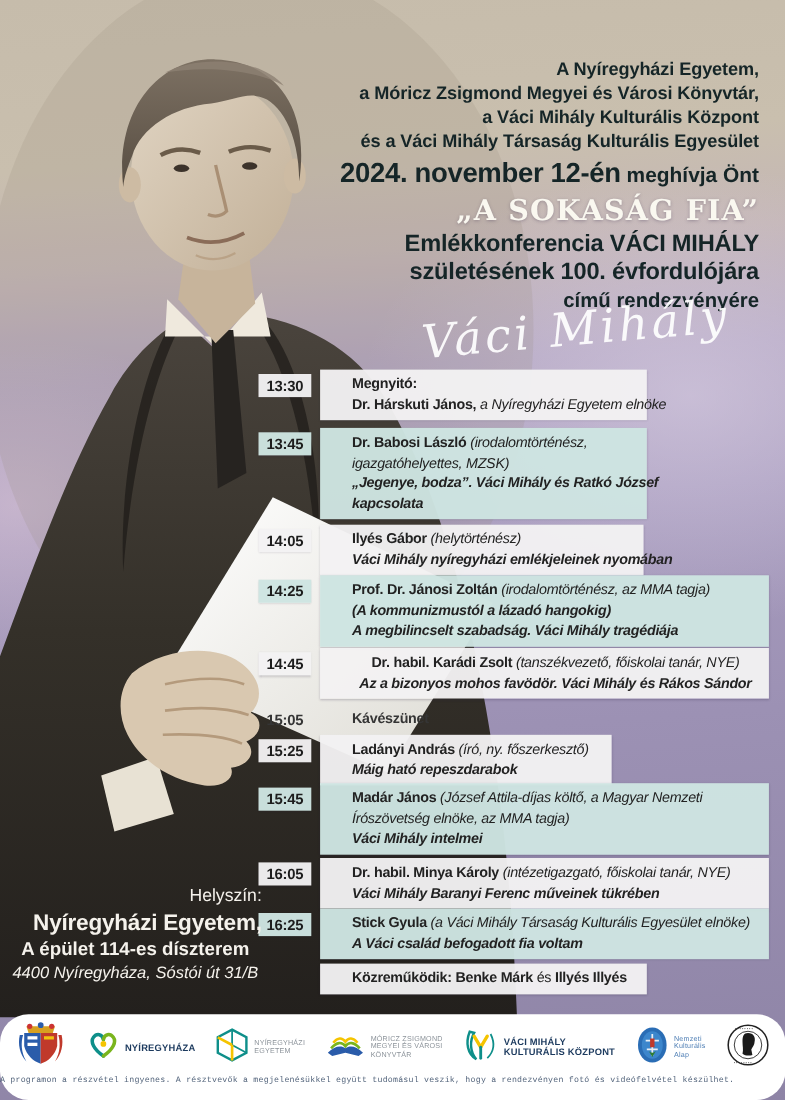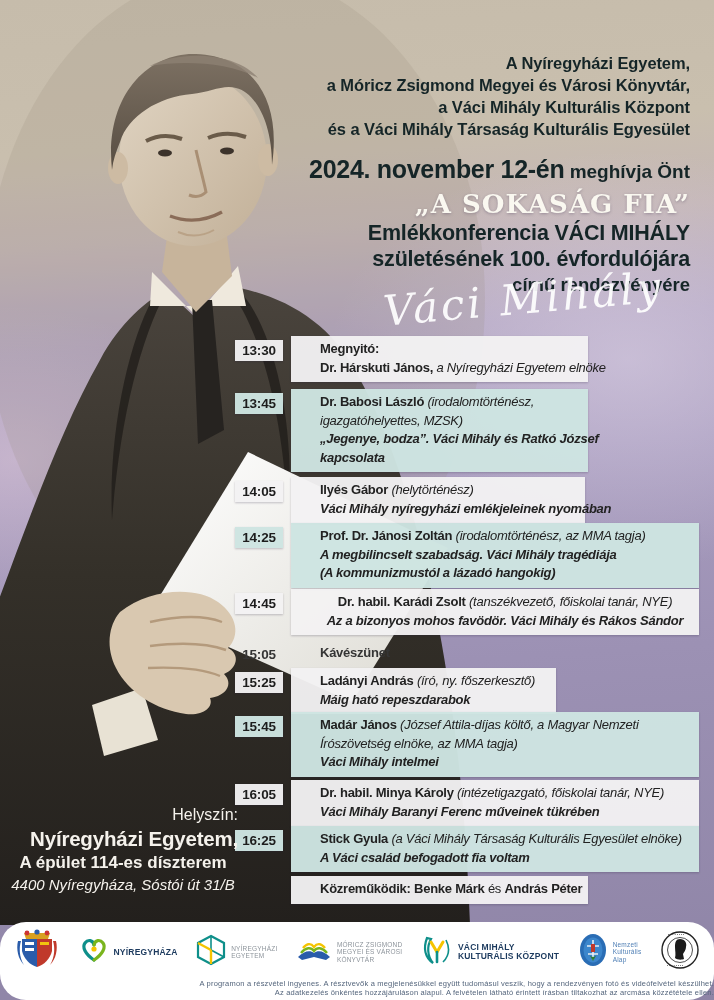--- a/index.html
+++ b/index.html
@@ -9,21 +9,21 @@
     background:
       radial-gradient(ellipse 430px 300px at 88% 36%, rgba(222,212,232,.55), rgba(222,212,232,0) 70%),
       radial-gradient(ellipse 300px 220px at 2% 46%, rgba(226,203,218,.5), rgba(226,203,218,0) 70%),
       linear-gradient(176deg,#c6bcab 0%,#c9bfae 15%,#c4b6b6 24%,#b2a5c1 34%,#a89cbe 46%,#9c91b4 66%,#8e84a6 100%);
   }
   
   .photo{position:absolute;left:0;top:0;z-index:1;}
   
   .header{position:absolute;top:52px;right:24px;width:660px;text-align:right;z-index:2;color:#152527;}
   .org-line{font-weight:bold;font-size:16.5px;line-height:22px;letter-spacing:-.1px;}
-  .invite{margin-top:14px;line-height:30px;}
+  .invite{margin-top:2px;line-height:30px;}
   .invite .big{font-weight:bold;font-size:25px;letter-spacing:-.3px;}
   .invite .small{font-weight:bold;font-size:19px;}
   .quote{font-family:"DejaVu Serif","Liberation Serif",serif;font-weight:bold;color:#faf8f0;
          font-size:26px;line-height:32px;letter-spacing:1px;text-shadow:0 1px 3px rgba(60,50,80,.35);}
   .sub1,.sub2{font-weight:bold;font-size:21.5px;line-height:26px;letter-spacing:-.2px;}
   .sub3{font-weight:bold;font-size:18.5px;line-height:25px;}
   
   .signature{position:absolute;left:375px;top:258px;z-index:2;}
   
   .schedule{position:absolute;left:13px;top:0;width:714px;height:1000px;z-index:3;}
@@ -51,22 +51,22 @@
   .loc-1{font-weight:bold;font-size:20.5px;line-height:25px;letter-spacing:-.2px;text-align:right;}
   .loc-2{font-weight:bold;font-size:17px;line-height:23px;}
   .loc-3{font-style:italic;font-size:15px;line-height:21px;}
   
   .footer{position:absolute;left:0;bottom:0;width:714px;height:78px;background:#ffffff;z-index:4;border-radius:26px;}
   .logos{display:flex;align-items:center;justify-content:space-between;padding:6px 14px 0 14px;height:48px;}
   .logo-item{display:flex;align-items:center;gap:5px;}
   .logo-label{font-size:6.5px;line-height:7.5px;color:#8d949b;letter-spacing:.2px;}
   .logo-label.navy{color:#1c3a5e;font-weight:bold;font-size:8.5px;line-height:9px;}
   .logo-label.blue{color:#4f7fb5;font-size:6.5px;}
-  .fineprint{margin-top:3px;text-align:right;color:#54657c;font-size:7.5px;line-height:9px;
-             font-family:Liberation Sans, sans-serif;letter-spacing:.2px;}
+  .fineprint{margin-top:3px;text-align:left;color:#54657c;font-size:7.5px;line-height:9px;
+             font-family:Liberation Mono, monospace;letter-spacing:.2px;}
 </style>
 </head>
 <body>
 
 <div class="poster">
 
   <svg class="photo" width="500" height="925" viewBox="0 0 500 925">
     <defs>
       <linearGradient id="suitG" x1="0" y1="0" x2="0" y2="1">
         <stop offset="0" stop-color="#4a443d"></stop>
@@ -165,22 +165,22 @@
         <div class="timebox">14:05</div>
         <div class="content" style="width: 276px;">
           <div class="line"><span class="s-b">Ilyés Gábor</span><span class="s-i"> (helytörténész)</span></div>
           <div class="line"><span class="s-bi">Váci Mihály nyíregyházi emlékjeleinek nyomában</span></div>
         </div>
       </div>
       <div class="row v-teal" style="top: 523px;">
         <div class="timebox">14:25</div>
         <div class="content" style="width: 390px;">
           <div class="line"><span class="s-b">Prof. Dr. Jánosi Zoltán</span><span class="s-i"> (irodalomtörténész, az MMA tagja)</span></div>
+          <div class="line"><span class="s-bi">(A kommunizmustól a lázadó hangokig)</span></div>
           <div class="line"><span class="s-bi">A megbilincselt szabadság. Váci Mihály tragédiája</span></div>
-          <div class="line"><span class="s-bi">(A kommunizmustól a lázadó hangokig)</span></div>
         </div>
       </div>
       <div class="row v-light" style="top: 589px;">
         <div class="timebox">14:45</div>
         <div class="content" style="width: 390px; text-align: center;">
           <div class="line"><span class="s-b">Dr. habil. Karádi Zsolt</span><span class="s-i"> (tanszékvezető, főiskolai tanár, NYE)</span></div>
           <div class="line"><span class="s-bi">Az a bizonyos mohos favödör. Váci Mihály és Rákos Sándor</span></div>
         </div>
       </div>
       <div class="row v-plain" style="top: 640px;">
@@ -213,21 +213,21 @@
       </div>
       <div class="row v-teal" style="top: 826px;">
         <div class="timebox">16:25</div>
         <div class="content" style="width: 390px;">
           <div class="line"><span class="s-b">Stick Gyula</span><span class="s-i"> (a Váci Mihály Társaság Kulturális Egyesület elnöke)</span></div>
           <div class="line"><span class="s-bi">A Váci család befogadott fia voltam</span></div>
         </div>
       </div>
       <div class="row v-light" style="top: 876px;">
         <div class="content" style="width: 279px;">
-          <div class="line"><span class="s-b">Közreműködik:</span><span class="s-n">  </span><span class="s-b">Benke Márk</span><span class="s-n"> és </span><span class="s-b">András Péter</span></div>
+          <div class="line"><span class="s-b">Közreműködik:</span><span class="s-n">  </span><span class="s-b">Benke Márk</span><span class="s-n"> és </span><span class="s-b">Illyés Illyés</span></div>
         </div>
       </div>
     </div>
 
   <div class="location">
     <div class="loc-label">Helyszín:</div>
     <div class="loc-1">Nyíregyházi Egyetem,</div>
     <div class="loc-2">A épület 114-es díszterem</div>
     <div class="loc-3">4400 Nyíregyháza, Sóstói út 31/B</div>
   </div>
@@ -299,17 +299,16 @@
               <path d="M20,9 C25,9 27,13 26,17 C26,20 24,22 23,24 L24,29 C22,30 17,30 15,28 C16,24 15,21 15,17 C15,12 16,9 20,9 Z" fill="#1b1b1b"></path>
               <g fill="#333" font-size="3.6" font-family="Liberation Serif,serif">
                 <text x="8" y="6">• • • • • • • •</text>
                 <text x="7" y="37">• • • • • • • •</text>
               </g>
             </svg></span>
         </div>
       </div>
     <div class="fineprint">
       <div>A programon a részvétel ingyenes. A résztvevők a megjelenésükkel együtt tudomásul veszik, hogy a rendezvényen fotó és videófelvétel készülhet.</div>
-      <div>Az adatkezelés önkéntes hozzájáruláson alapul. A felvételen látható érintett írásban tiltakozhat az arcmása közzététele ellen.</div>
     </div>
   </div>
 
 </div>
 
 </body></html>

